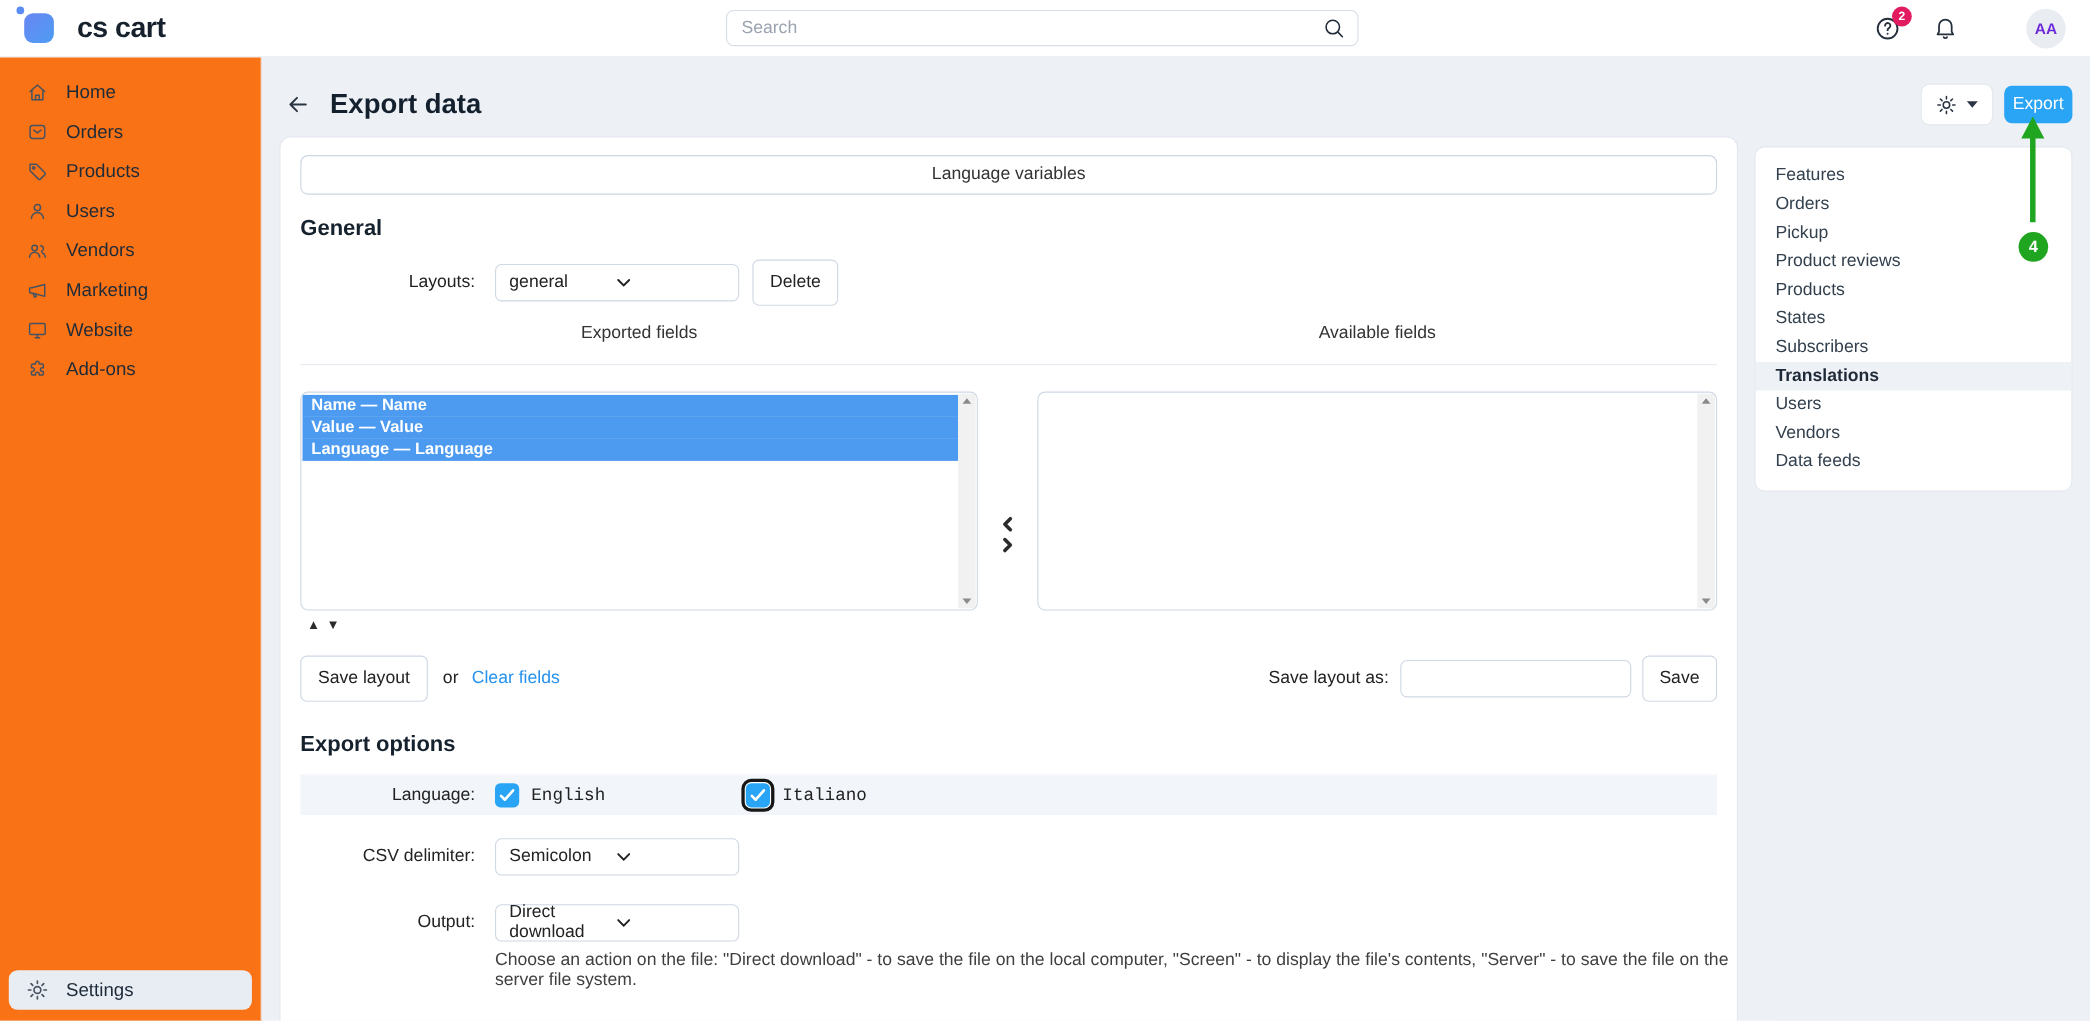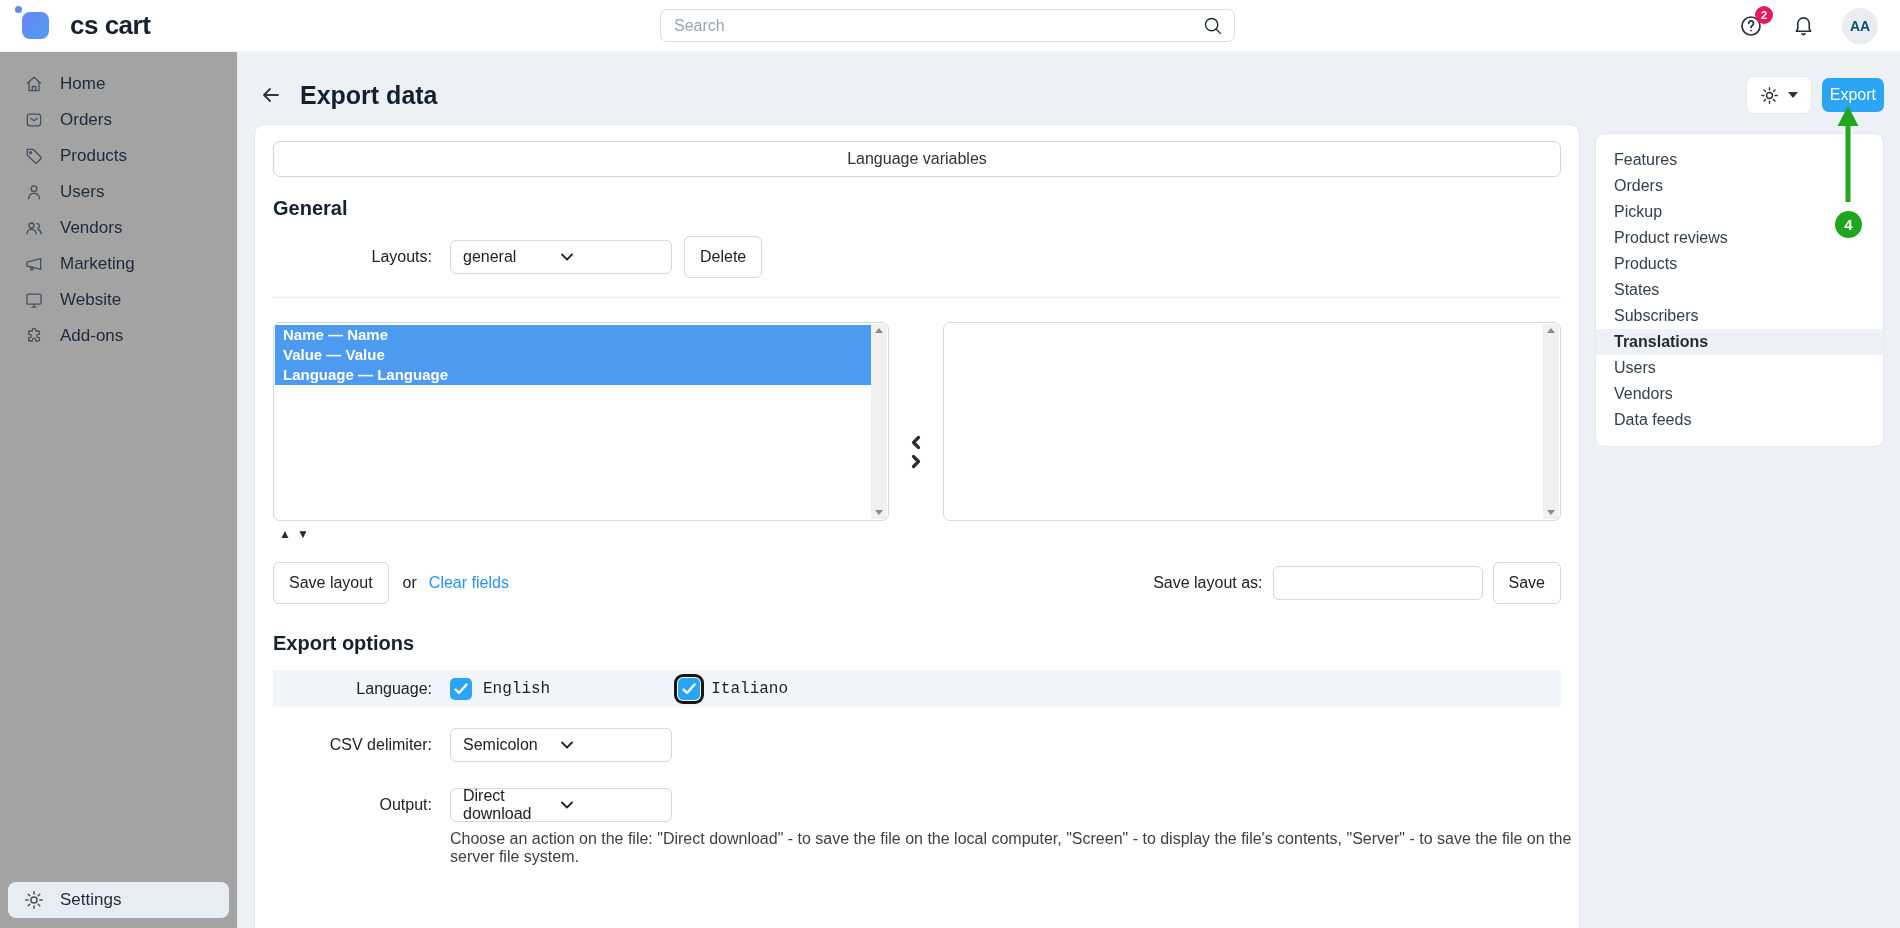--- a/index.html
+++ b/index.html
@@ -21,24 +21,24 @@
   .logo-mark{width:27px;height:27px;border-radius:8px;background:linear-gradient(135deg,#6a86f3,#4d9df3);position:relative;}
   .logo-mark::before{content:"";position:absolute;left:-7px;top:-6px;width:7px;height:7px;border-radius:50%;background:#5b8cf2;}
   .logo-text{font-size:26px;font-weight:bold;color:#17212e;letter-spacing:-0.5px;}
   .search-wrap{position:absolute;left:660px;width:575px;height:33px;}
   .search-wrap input{width:100%;height:100%;border:1px solid #d8dee8;border-radius:7px;padding:0 40px 0 13px;font-size:16px;font-family:inherit;color:#333;outline:none;background:#fff;}
   .search-wrap input::placeholder{color:#9aa3af;}
   .search-icon{position:absolute;right:12px;top:6px;}
   .top-right{margin-left:auto;display:flex;align-items:center;gap:26px;}
   .icon-btn{position:relative;width:26px;height:26px;display:flex;align-items:center;justify-content:center;cursor:pointer;}
   .count-badge{position:absolute;top:-7px;right:-9px;min-width:18px;height:18px;border-radius:9px;background:var(--color-badge_red);color:#fff;font-size:11px;font-weight:bold;display:flex;align-items:center;justify-content:center;padding:0 4px;}
-  .avatar{width:36px;height:36px;border-radius:50%;background:#e9edf2;color:#0c4a6e;font-size:14px;font-weight:bold;display:flex;align-items:center;justify-content:center;}
+  .avatar{width:36px;height:36px;border-radius:50%;background:#e9edf2;color:#6d28d9;font-size:14px;font-weight:bold;display:flex;align-items:center;justify-content:center;margin-left:35px;}
   
   .frame{display:flex;height:876px;}
-  .sidebar{width:240px;background:#a3a3a3;border-right:1px solid #eceff4;display:flex;flex-direction:column;padding:14px 8px 10px;}
+  .sidebar{width:240px;background:#f97316;border-right:1px solid #eceff4;display:flex;flex-direction:column;padding:14px 8px 10px;}
   .side-item{display:flex;align-items:center;gap:16px;padding:8px 16px;border-radius:8px;font-size:17px;color:#1d2a38;cursor:pointer;}
   .side-item svg{flex:0 0 auto;}
   .side-settings{margin-top:auto;background:#e8edf4;}
   
   .content{flex:1;padding:0 16px;}
   .page-head{display:flex;align-items:center;margin-top:23px;height:40px;}
   .back-btn{width:34px;height:34px;display:flex;align-items:center;justify-content:center;cursor:pointer;}
   .page-title{font-size:25px;font-weight:bold;color:#14202e;margin-left:12px;}
   .head-actions{margin-left:auto;display:flex;align-items:center;gap:10px;}
   .gear-btn{background:#fff;border:1px solid #e3e8ee;border-radius:8px;height:38px;padding:0 13px;display:flex;align-items:center;gap:9px;cursor:pointer;}
@@ -259,20 +259,25 @@
             <span>
                 <svg width="12" height="8" viewBox="0 0 12 8" fill="none" stroke="#222" stroke-width="1.8" stroke-linecap="round">
                   <path d="M1 1.5l5 5 5-5"></path>
                 </svg>
               </span>
           </div>
           <button class="btn" style="margin-left:12px;">Delete</button>
         </div>
 
 
+        <div class="cols-head">
+          <div class="c-left">Exported fields</div>
+          <div class="c-mid"></div>
+          <div class="c-right">Available fields</div>
+        </div>
         <hr class="divider">
 
         <div class="boxes">
           <div class="listbox">
             <div class="lb-options">
               <div class="lb-option">Name — Name</div>
               <div class="lb-option">Value — Value</div>
               <div class="lb-option">Language — Language</div>
             </div>
             <div class="lb-scroll">

